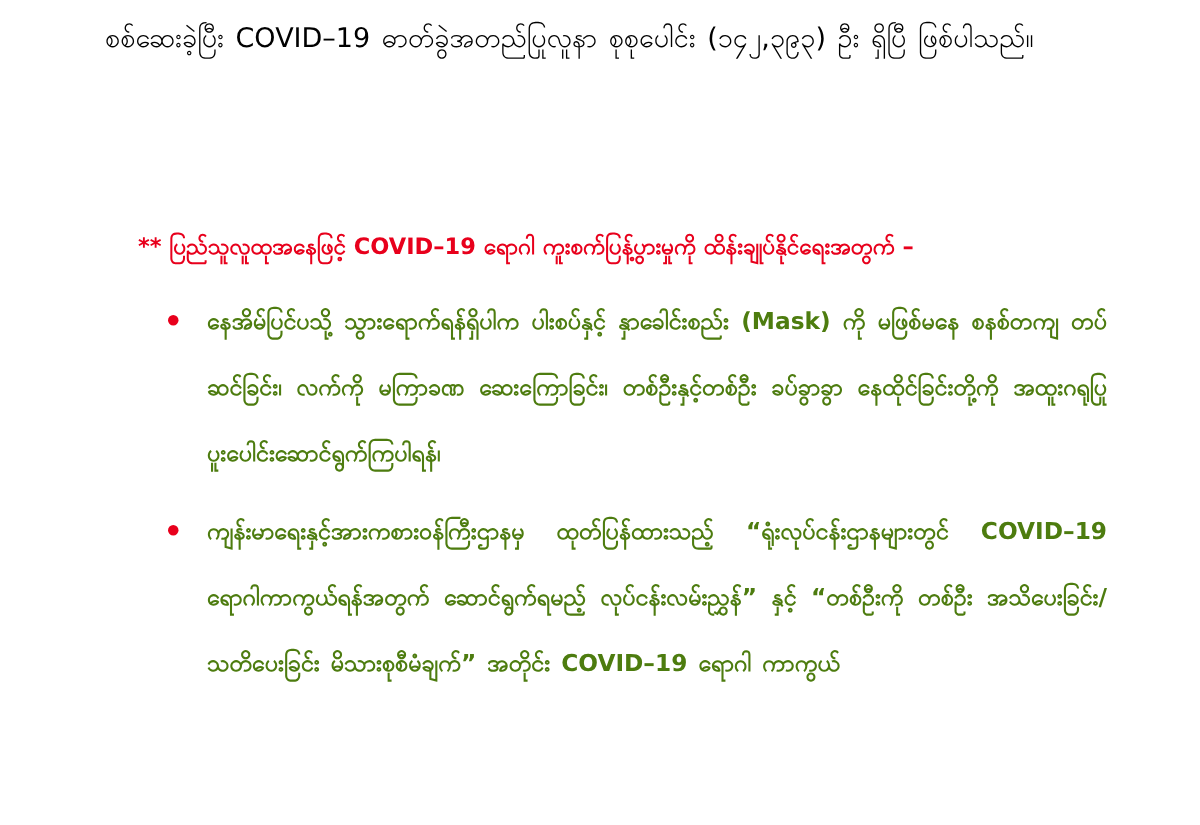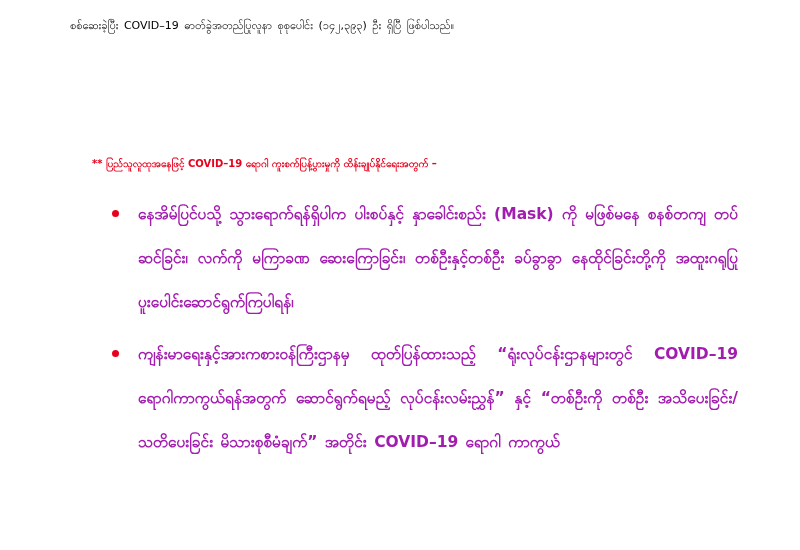--- a/index.html
+++ b/index.html
@@ -16,52 +16,52 @@
   .page {
     position: relative;
     width: 800px;
     height: 550px;
     background: #ffffff;
     box-sizing: border-box;
     padding: 0 62px 0 70px;
   }
   .para {
     color: #000000;
-    font-size: 11px;
+    font-size: 18px;
     line-height: 44px;
     text-align: justify;
     text-justify: inter-word;
     margin: 0;
     word-spacing: 2px;
   }
   .para-indent {
     text-indent: 42px;
   }
   .para-top {
     padding-top: 4px;
   }
   .spacer-lg {
     height: 96px;
   }
   .heading-red {
     color: #e8001c;
-    font-size: 10px;
+    font-size: 15px;
     line-height: 40px;
     font-weight: bold;
     margin: 0;
     padding-left: 22px;
   }
   .bullet-list {
     list-style: none;
     margin: 0;
     padding: 0;
   }
   .bullet-item {
     position: relative;
-    color: #a21caf;
+    color: #4d7c0f;
     font-size: 15.5px;
     line-height: 44px;
     font-weight: bold;
     text-align: justify;
     text-justify: inter-word;
     padding-left: 68px;
     margin-top: 8px;
     word-spacing: 2px;
   }
   .bullet-dot {

